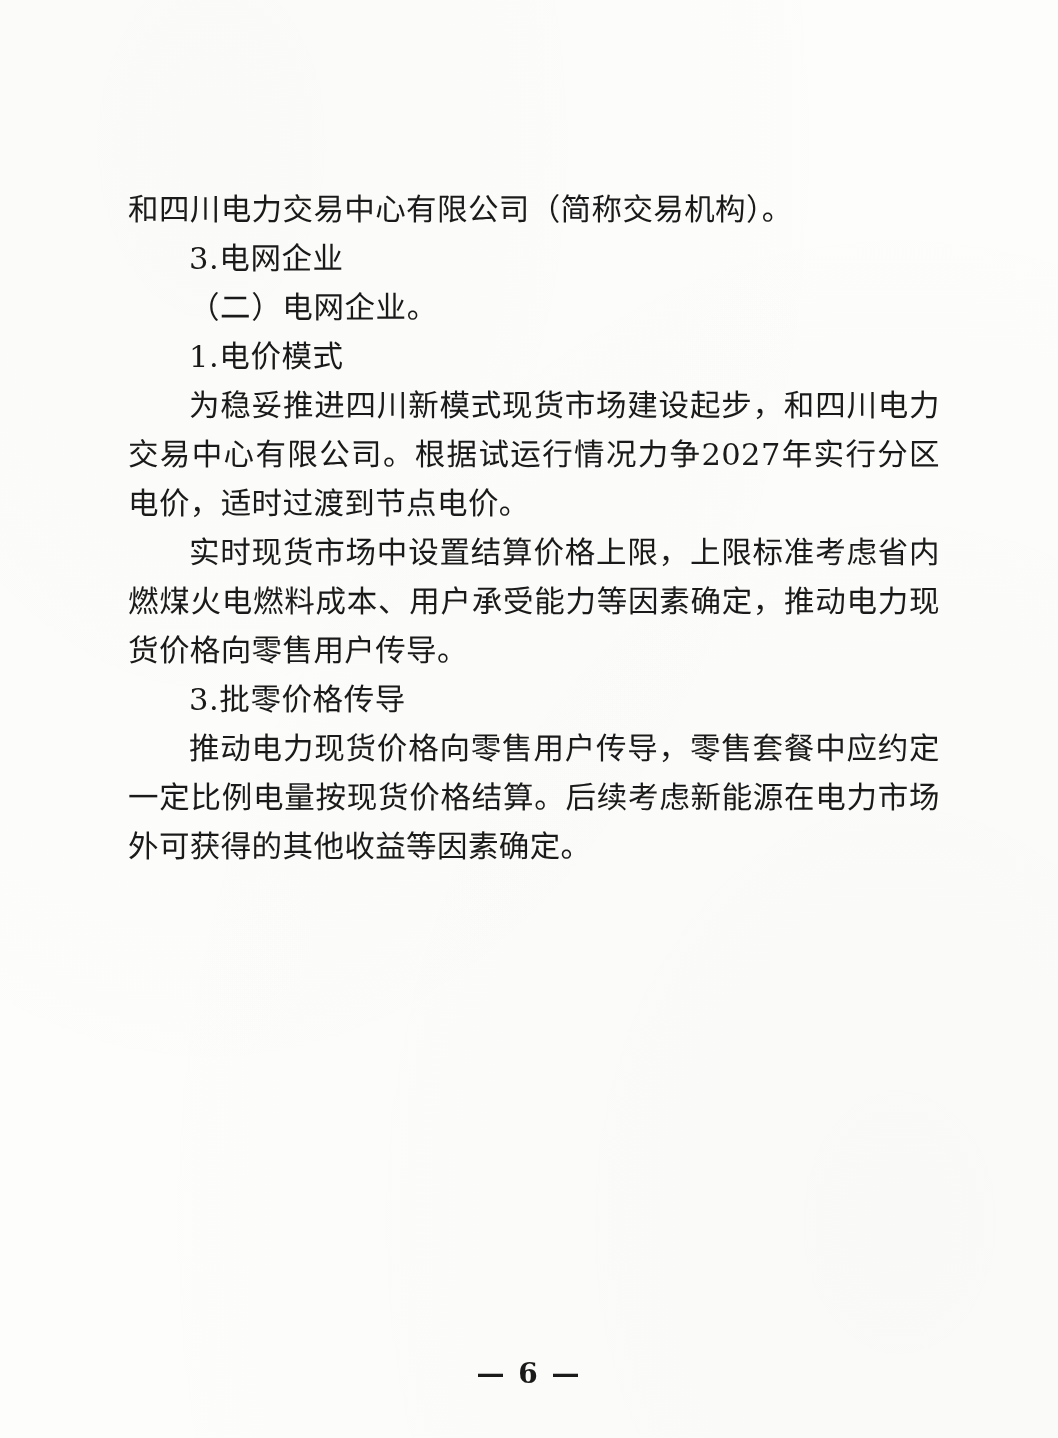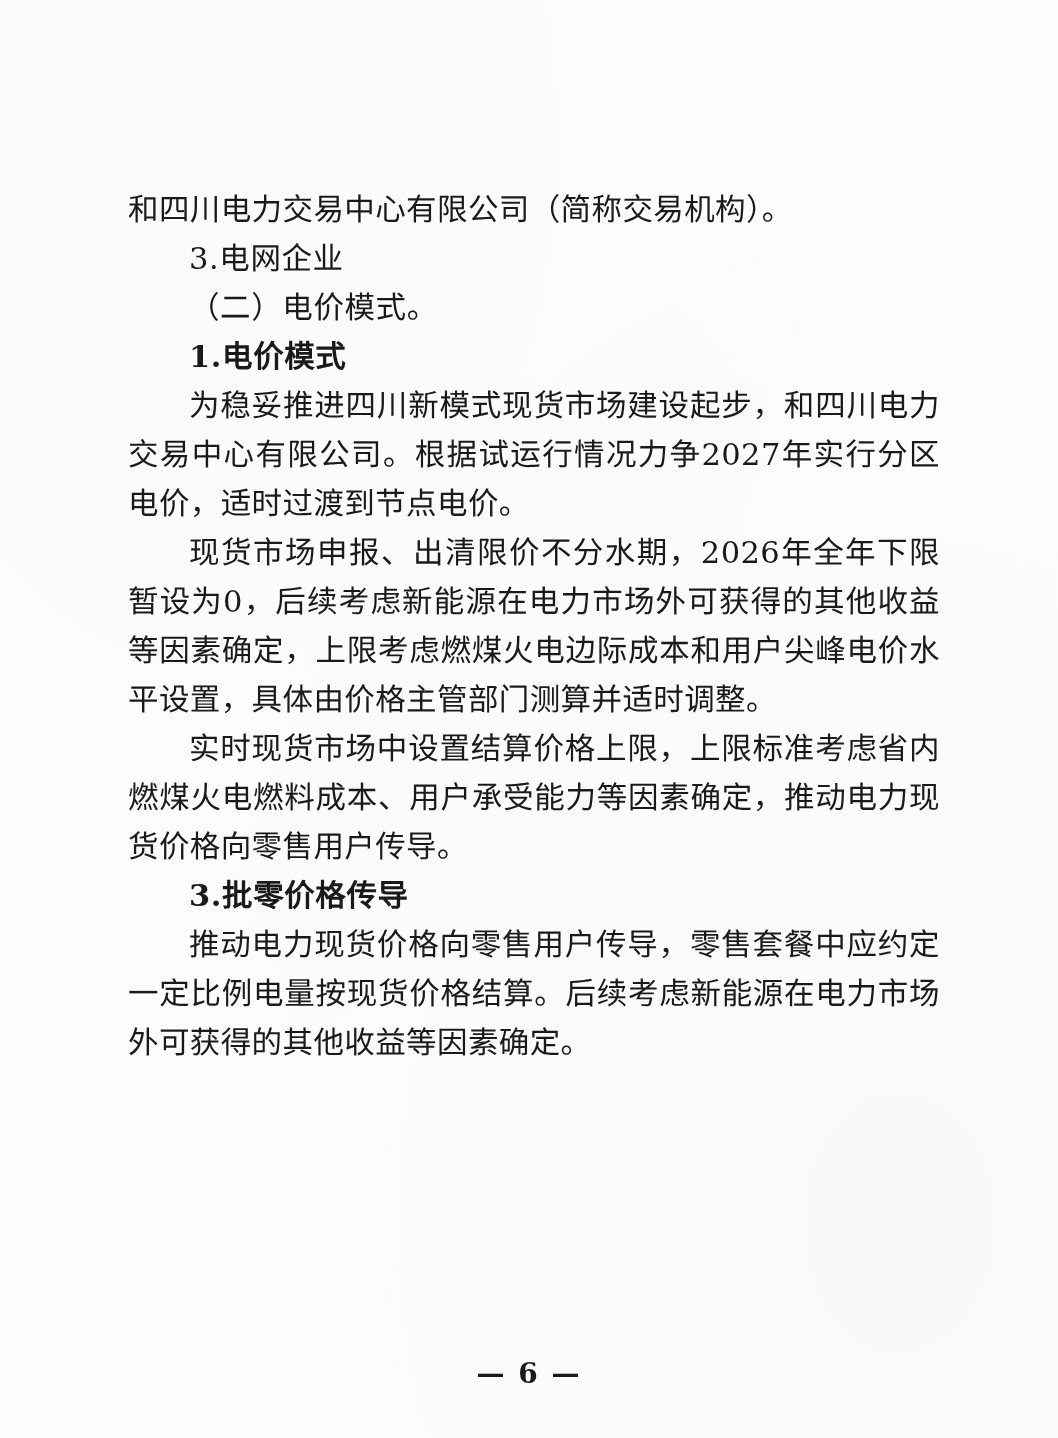--- a/index.html
+++ b/index.html
@@ -48,21 +48,21 @@
   }
   .noindent {
     text-indent: 0;
   }
   .heading {
     font-weight: 400;
     text-indent: 2em;
     letter-spacing: 0.6px;
   }
   .heading-sub {
-    font-weight: 700;
+    font-weight: 400;
     text-indent: 2em;
     letter-spacing: 0.6px;
   }
   .page-number {
     position: absolute;
     left: 0;
     right: 0;
     bottom: 48px;
     text-align: center;
     font-size: 28px;
@@ -78,28 +78,27 @@
 <body>
 
 <div class="page">
   <div class="body-text">
 
     <p class="para noindent">和四川电力交易中心有限公司（简称交易机构）。</p>
 
     <p class="heading">3.电网企业</p>
 
 
-    <p class="heading">（二）电价模式。</p>
+    <p class="heading">（二）电网企业。</p>
 
     <p class="heading-sub">1.电价模式</p>
 
     <p class="para">为稳妥推进四川新模式现货市场建设起步，和四川电力交易中心有限公司。根据试运行情况力争2027年实行分区电价，适时过渡到节点电价。</p>
 
 
-    <p class="para">现货市场申报、出清限价不分水期，2026年全年下限暂设为0，后续考虑新能源在电力市场外可获得的其他收益等因素确定，上限考虑燃煤火电边际成本和用户尖峰电价水平设置，具体由价格主管部门测算并适时调整。</p>
 
     <p class="para">实时现货市场中设置结算价格上限，上限标准考虑省内燃煤火电燃料成本、用户承受能力等因素确定，推动电力现货价格向零售用户传导。</p>
 
     <p class="heading-sub">3.批零价格传导</p>
 
     <p class="para">推动电力现货价格向零售用户传导，零售套餐中应约定一定比例电量按现货价格结算。后续考虑新能源在电力市场外可获得的其他收益等因素确定。</p>
 
   </div>
 
   <div class="page-number">

